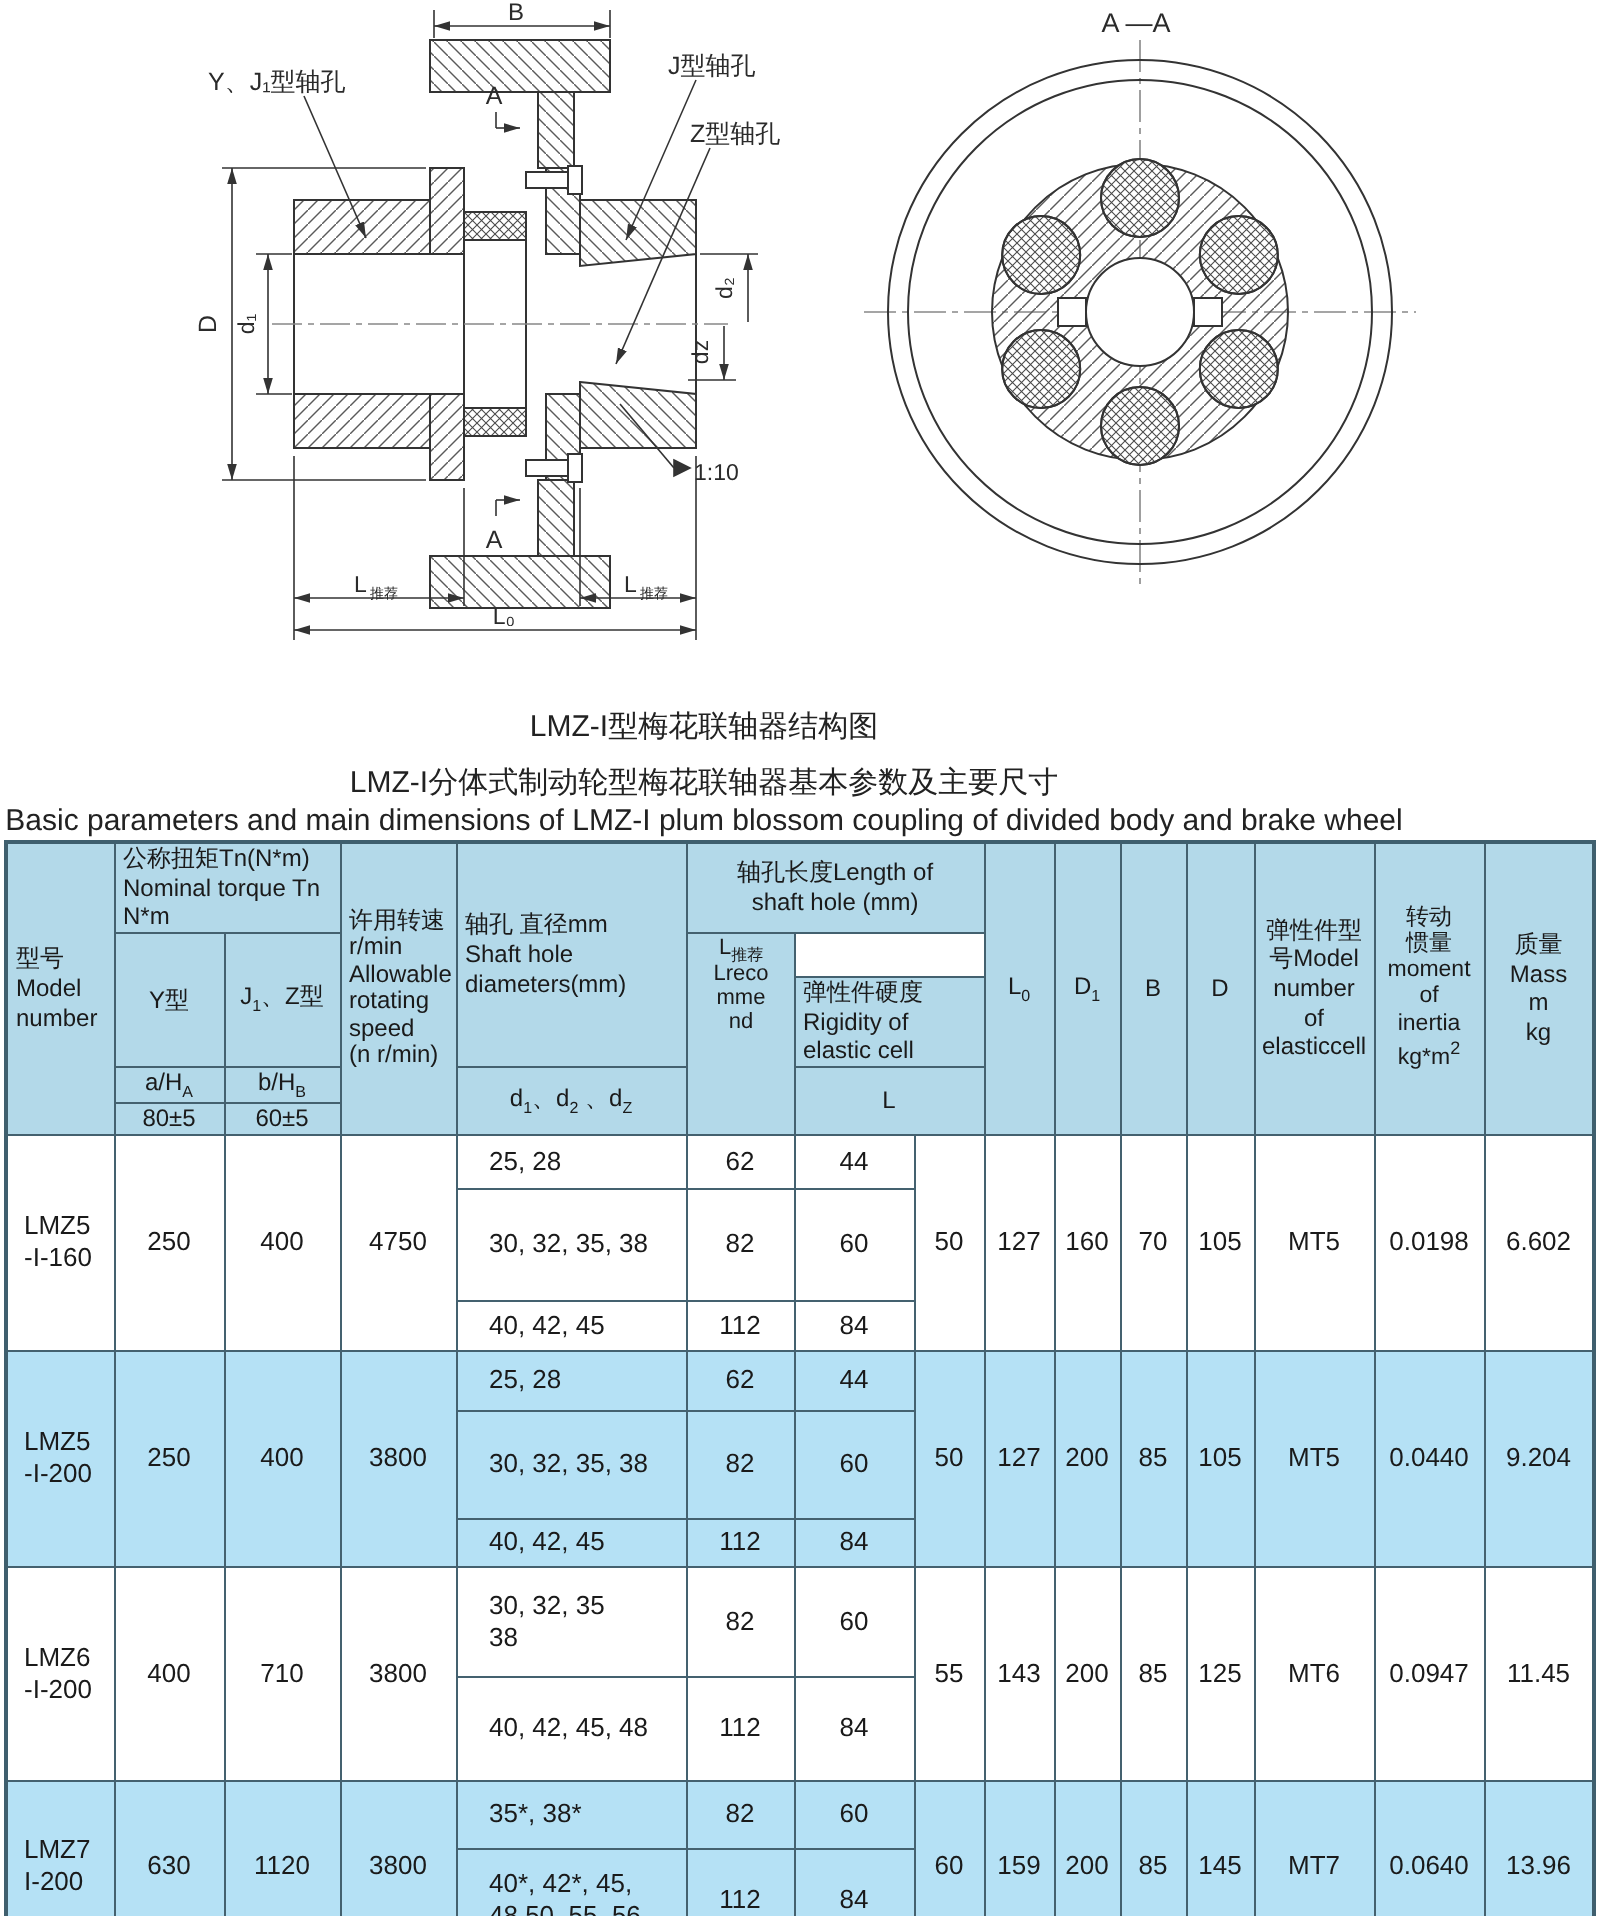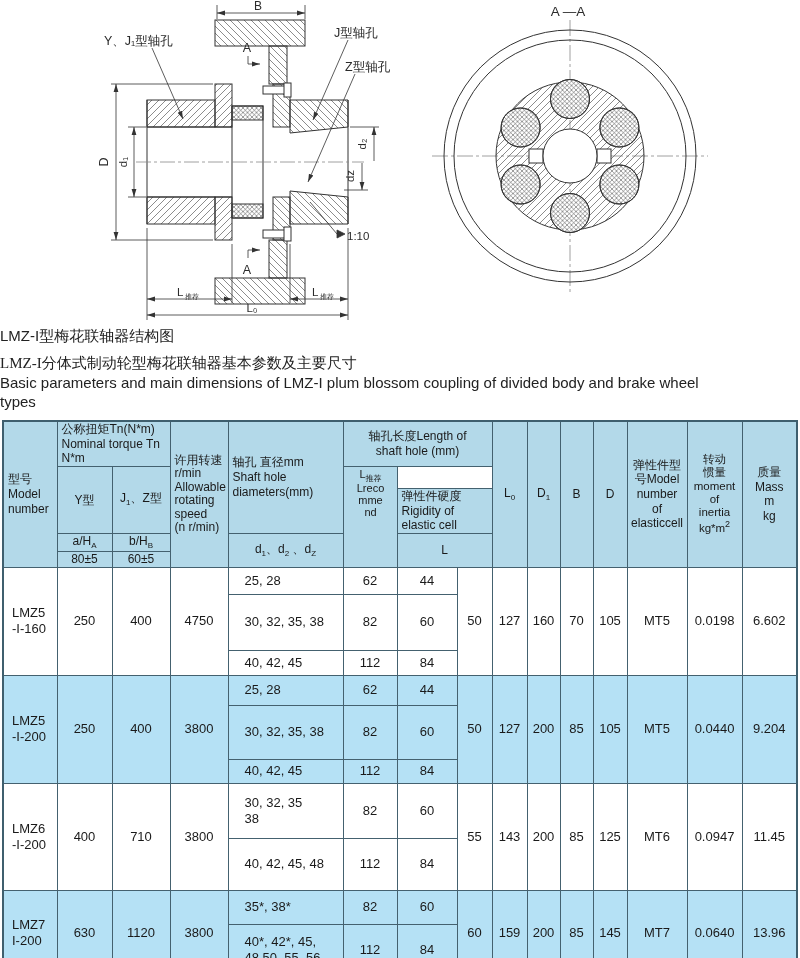--- a/index.html
+++ b/index.html
@@ -1,21 +1,21 @@
 <!DOCTYPE html>
 <html><head>
 <meta charset="utf-8">
 <style>
   html,body{margin:0;padding:0;background:#fff;}
   body{width:800px;height:958px;position:relative;font-family:"Liberation Sans","DejaVu Sans",sans-serif;color:#1a1a1a;}
   .drawing{position:absolute;top:0;left:0;}
   svg text{font-family:"Liberation Sans","DejaVu Sans",sans-serif;fill:#2b2b2b;}
-  .captions{position:absolute;top:326px;left:0;width:704px;text-align:left;color:#222;}
+  .captions{position:absolute;top:354px;left:0;width:704px;text-align:center;color:#222;}
   .cap{font-size:15px;line-height:19px;}
-  .cap.gap{margin-top:9px;font-family:Liberation Serif, serif;}
+  .cap.gap{margin-top:9px;}
   .tblwrap{position:absolute;top:420px;left:2px;}
   table{border-collapse:collapse;table-layout:fixed;width:795px;border:2px solid #3f5f6e;}
   td{border:1px solid #44616f;text-align:center;vertical-align:middle;padding:0 2px;
      font-size:13px;line-height:1.2;white-space:pre-line;overflow:hidden;}
   td.hd{background:#b3d9e9;font-size:12px;line-height:1.22;}
   td.left{text-align:left;padding-left:4px;}
   td.speed{font-size:12px;line-height:1.12;}
   td.lrec{font-size:11px;line-height:1.05;text-align:center;padding-left:3px;vertical-align:top;padding-top:2px;}
   td.inertia{font-size:11.5px;line-height:1.15;}
   sub{font-size:8px;}

